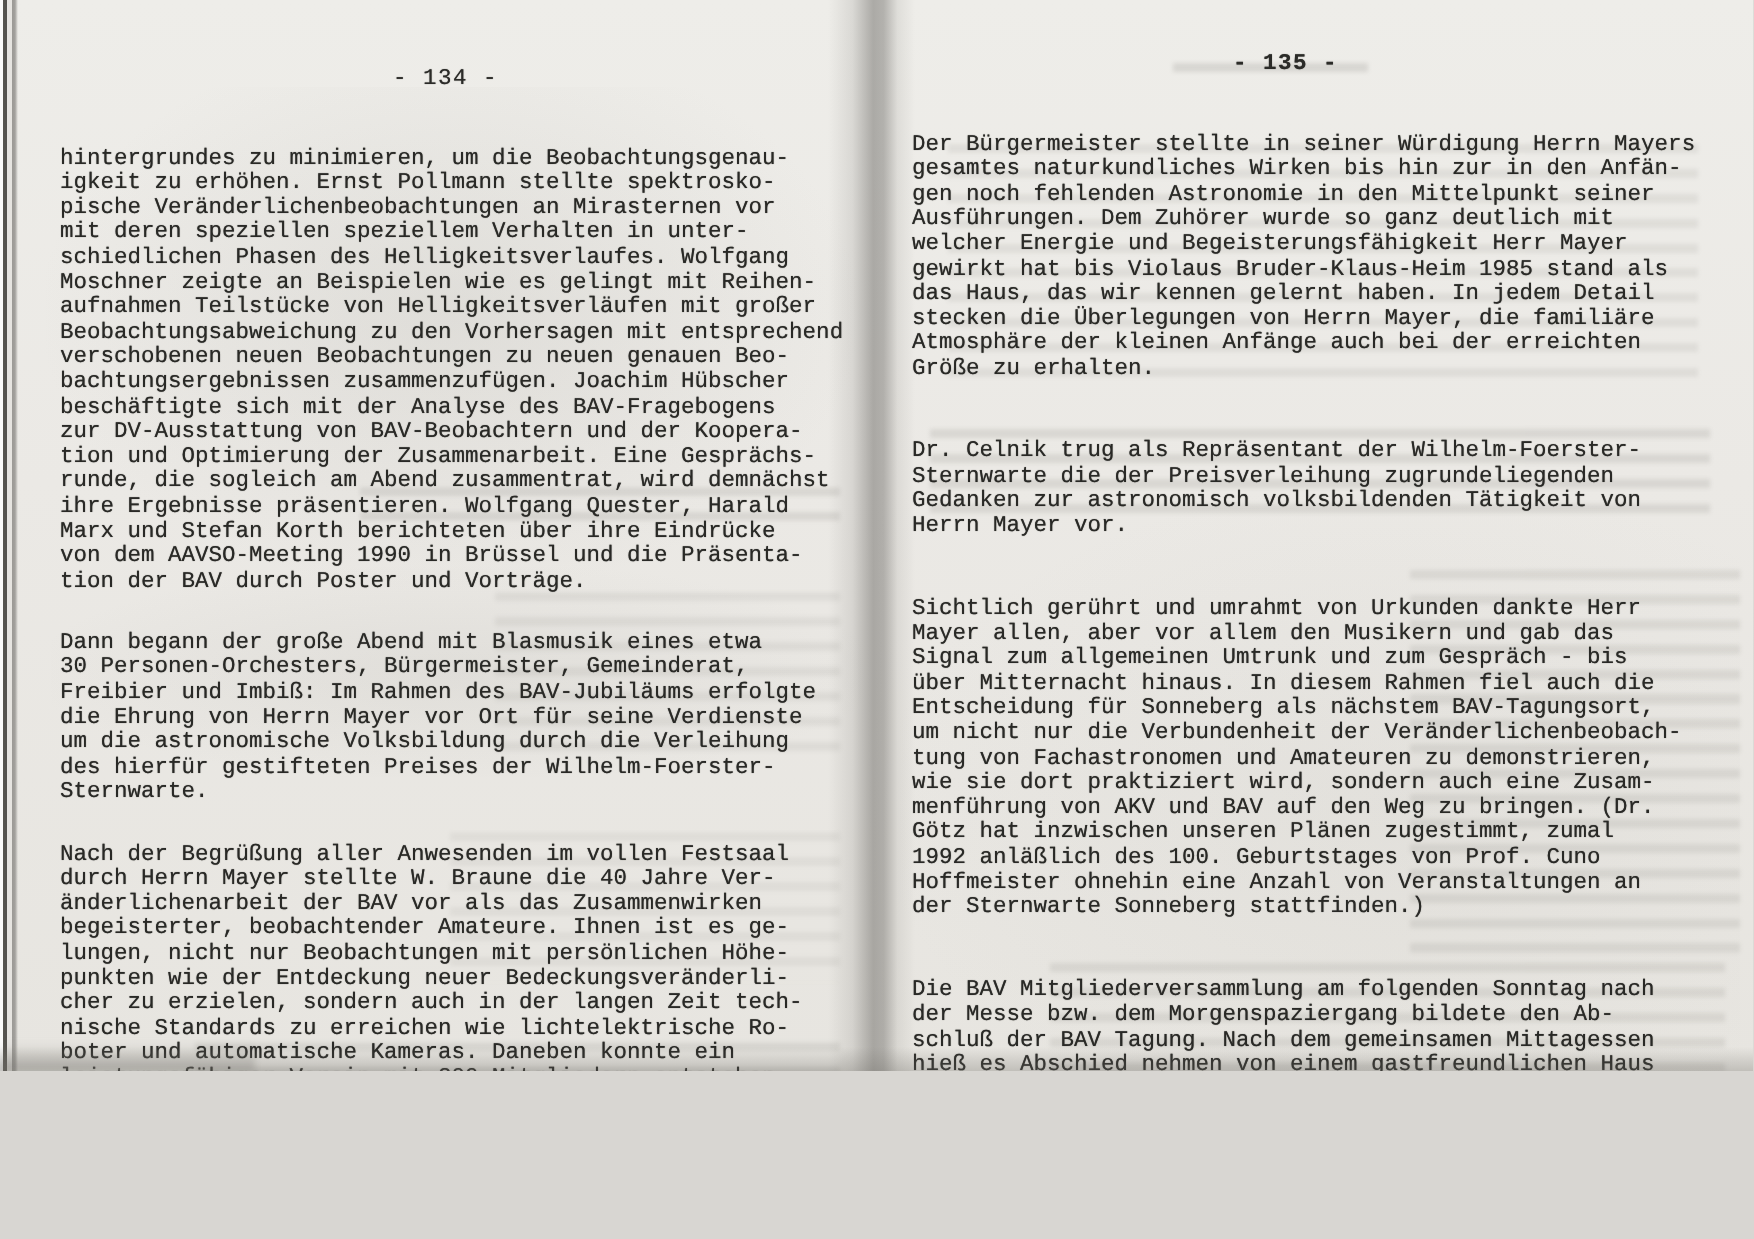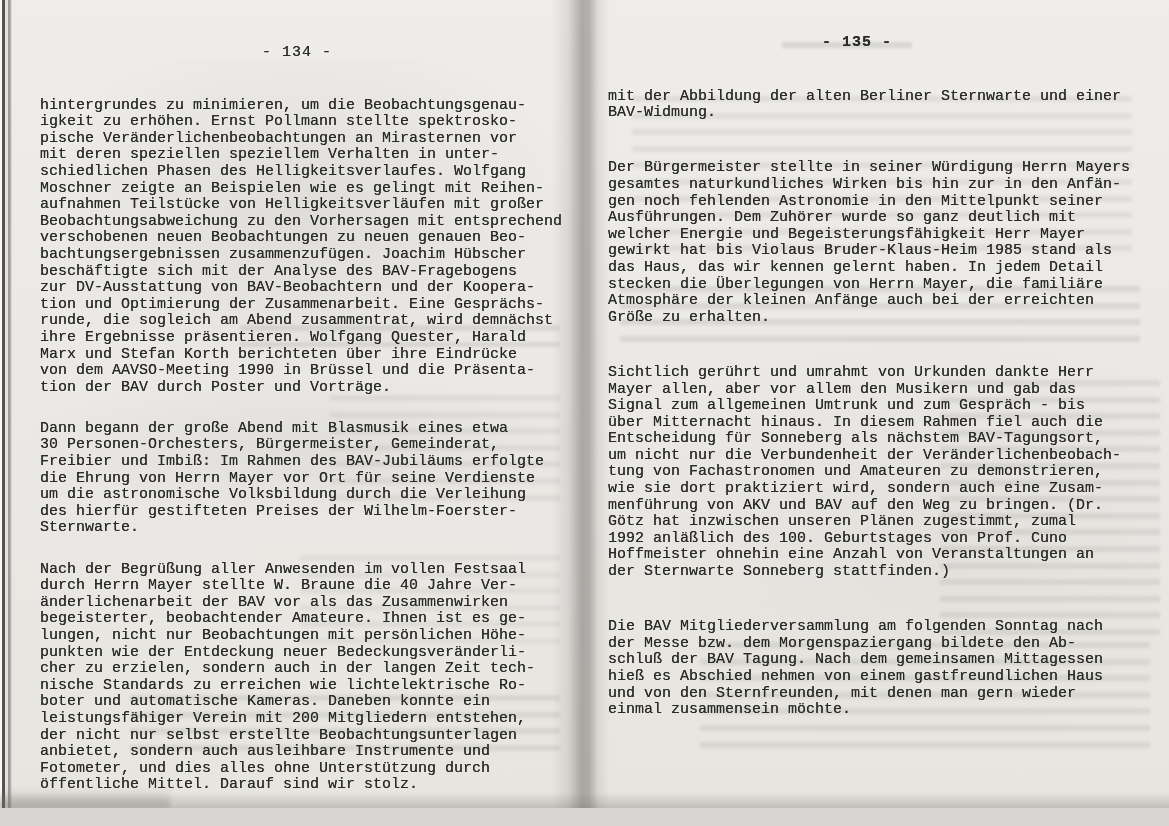--- a/index.html
+++ b/index.html
@@ -2,21 +2,21 @@
 <html><head>
 <meta charset="utf-8">
 <style>
   html, body { margin:0; padding:0; }
   body {
     width:1169px; height:826px;
     background:#d8d6d2;
     font-family:"Liberation Mono","DejaVu Sans Mono",monospace;
   }
   .scan {
-    position:relative; width:1169px; height:808px; overflow:hidden;
+    position:relative; width:1169px; height:714px; overflow:hidden;
     background:linear-gradient(180deg,#eeede9 0%,#ebe9e5 45%,#e7e5e0 100%);
   }
   
   .edge-left {
     position:absolute; left:0; top:0; width:14px; height:826px;
     background:linear-gradient(90deg,
       #fbfbfa 0px,#fbfbfa 2px,
       #57554f 2px,#54524e 5px,
       #e6e4e0 5px,#e6e4e0 8px,
       #9b9995 8px,#a3a19d 10px,
@@ -136,32 +136,34 @@
 leistungsfähiger Verein mit 200 Mitgliedern entstehen,
 der nicht nur selbst erstellte Beobachtungsunterlagen
 anbietet, sondern auch ausleihbare Instrumente und
 Fotometer, und dies alles ohne Unterstützung durch
 öffentliche Mittel. Darauf sind wir stolz.</p>
     <p>Frau Zellin überreichte sodann mit freundlichen Dankes-
 worten dem Hausherrn als Gastgeschenk einen KPM-Teller</p>
   </div>
 
   <div class="pagecol page-right-col" style="left:608px; top:72px; width:540px;">
-    <p>mit der Abbildung der alten Berliner Sternwarte und einer
-BAV-Widmung.</p>
     <p>Der Bürgermeister stellte in seiner Würdigung Herrn Mayers
 gesamtes naturkundliches Wirken bis hin zur in den Anfän-
 gen noch fehlenden Astronomie in den Mittelpunkt seiner
 Ausführungen. Dem Zuhörer wurde so ganz deutlich mit
 welcher Energie und Begeisterungsfähigkeit Herr Mayer
 gewirkt hat bis Violaus Bruder-Klaus-Heim 1985 stand als
 das Haus, das wir kennen gelernt haben. In jedem Detail
 stecken die Überlegungen von Herrn Mayer, die familiäre
 Atmosphäre der kleinen Anfänge auch bei der erreichten
 Größe zu erhalten.</p>
+    <p>Dr. Celnik trug als Repräsentant der Wilhelm-Foerster-
+Sternwarte die der Preisverleihung zugrundeliegenden
+Gedanken zur astronomisch volksbildenden Tätigkeit von
+Herrn Mayer vor.</p>
     <p>Sichtlich gerührt und umrahmt von Urkunden dankte Herr
 Mayer allen, aber vor allem den Musikern und gab das
 Signal zum allgemeinen Umtrunk und zum Gespräch - bis
 über Mitternacht hinaus. In diesem Rahmen fiel auch die
 Entscheidung für Sonneberg als nächstem BAV-Tagungsort,
 um nicht nur die Verbundenheit der Veränderlichenbeobach-
 tung von Fachastronomen und Amateuren zu demonstrieren,
 wie sie dort praktiziert wird, sondern auch eine Zusam-
 menführung von AKV und BAV auf den Weg zu bringen. (Dr.
 Götz hat inzwischen unseren Plänen zugestimmt, zumal

